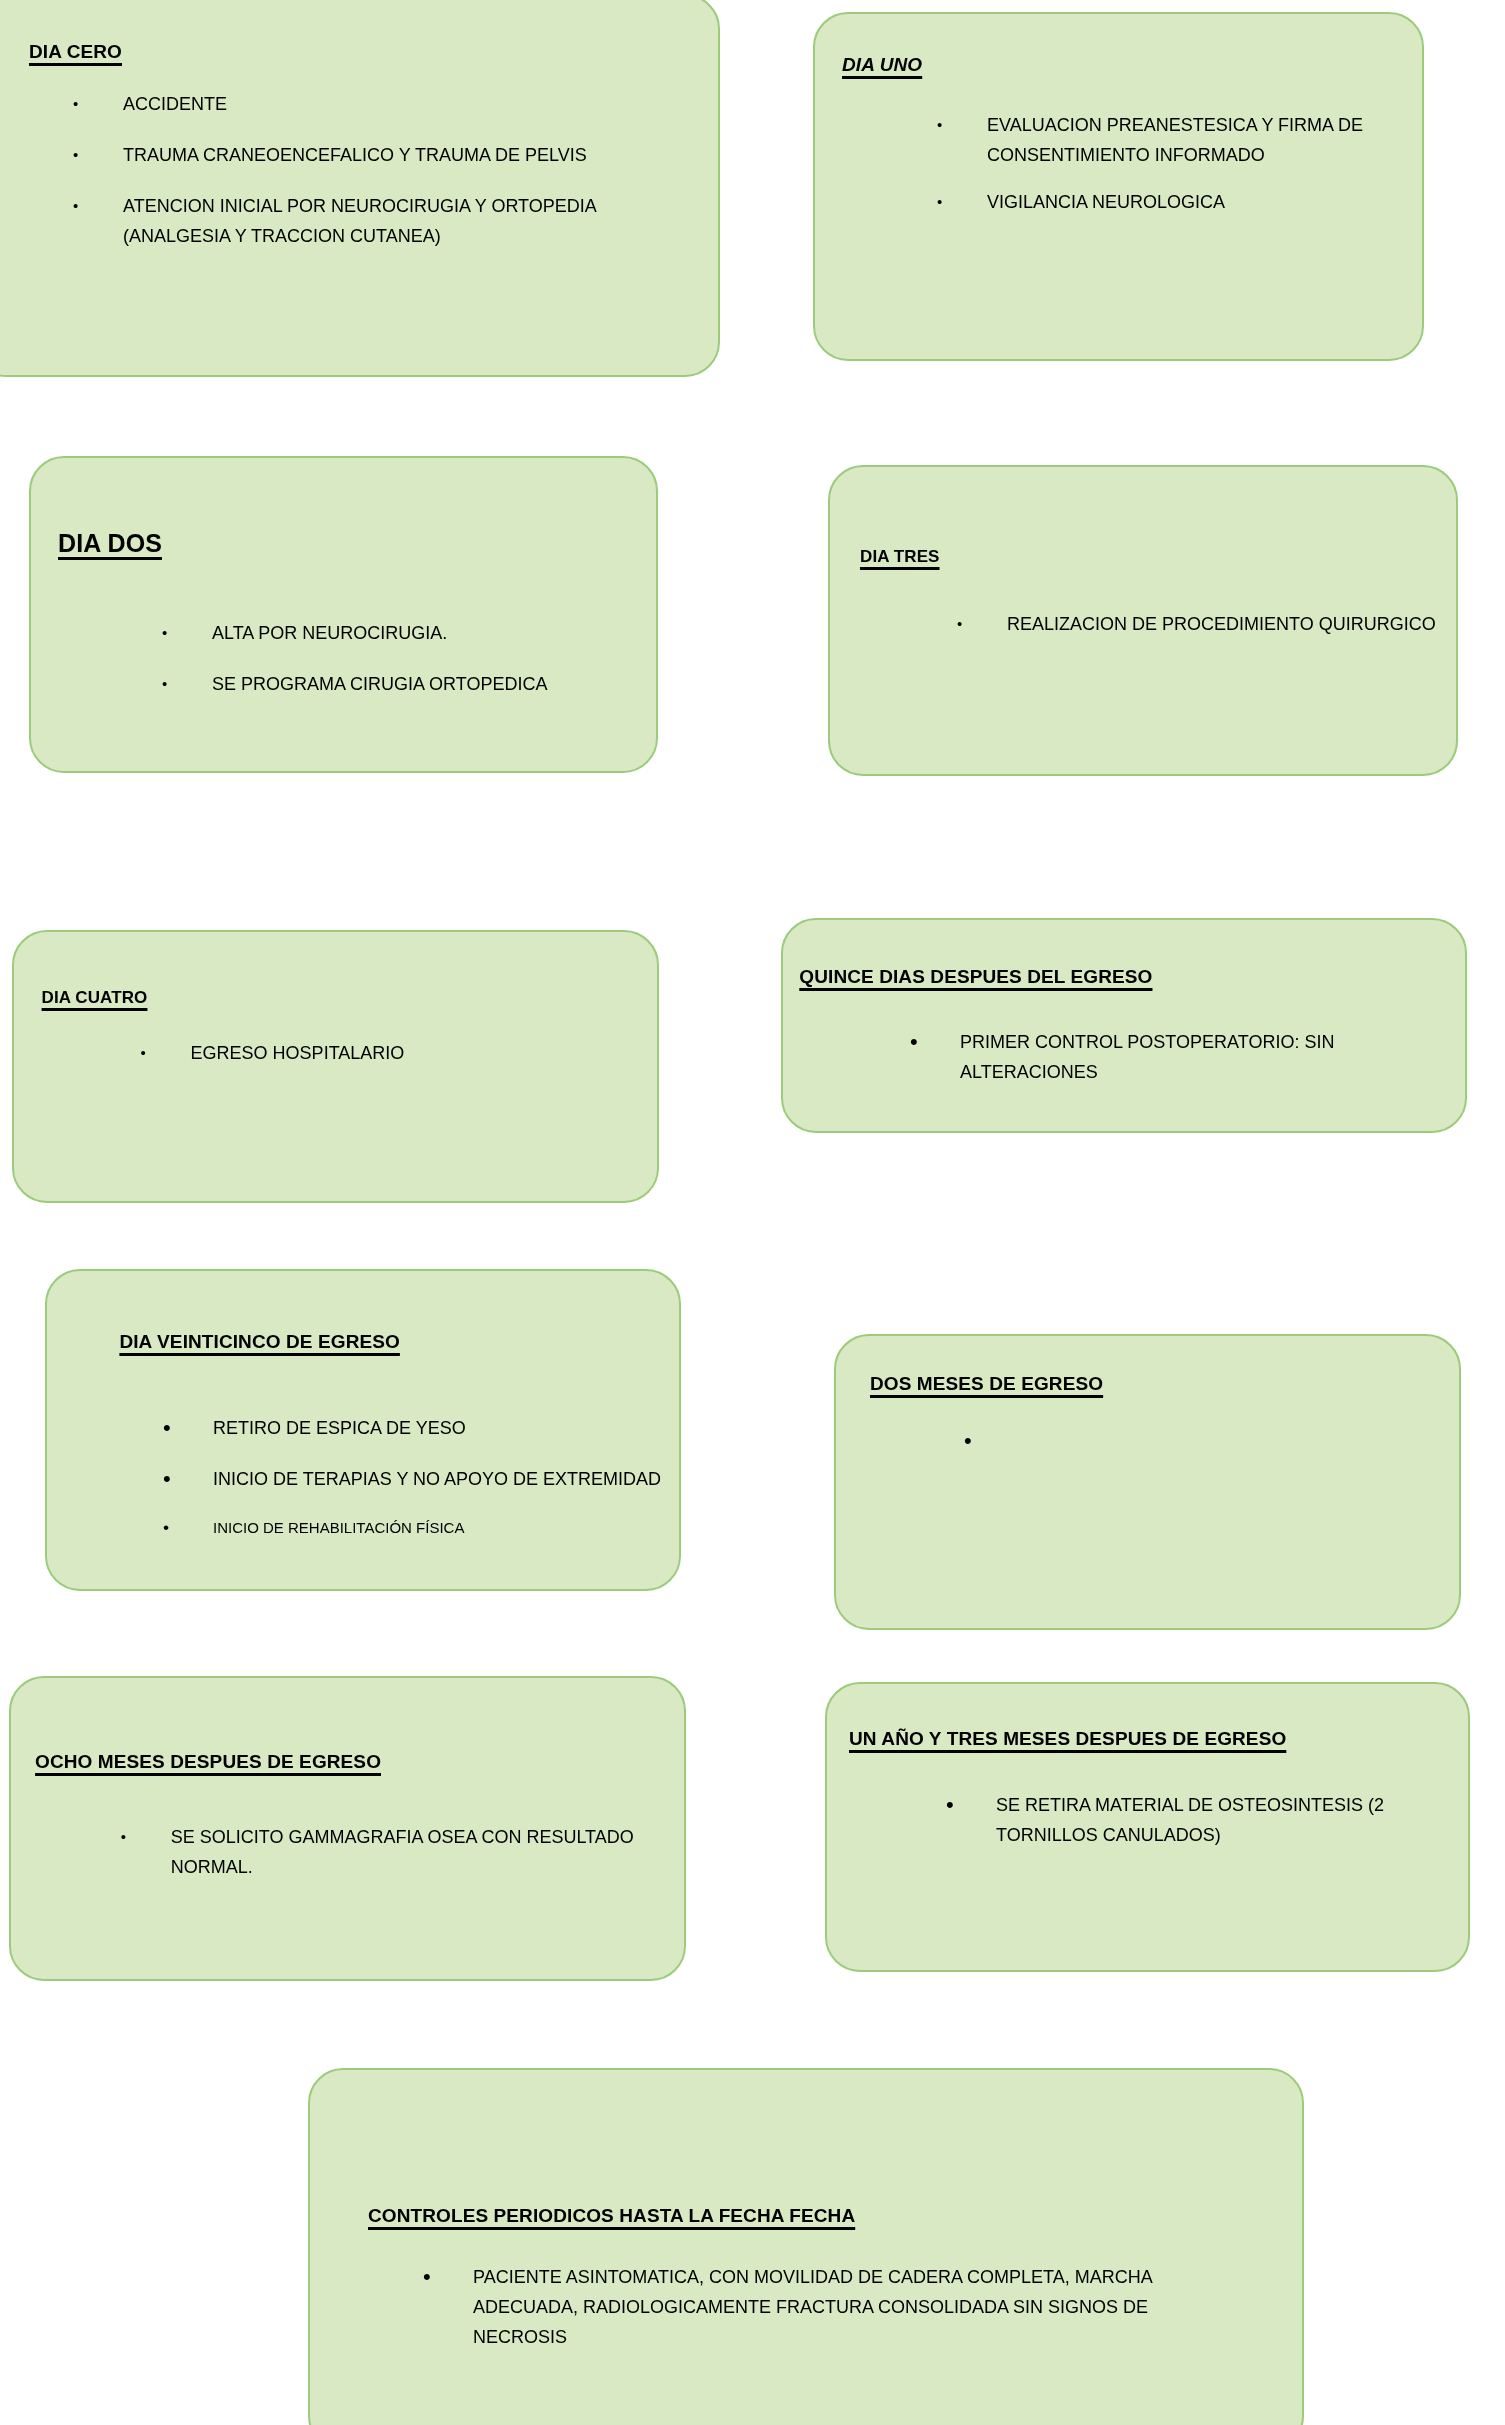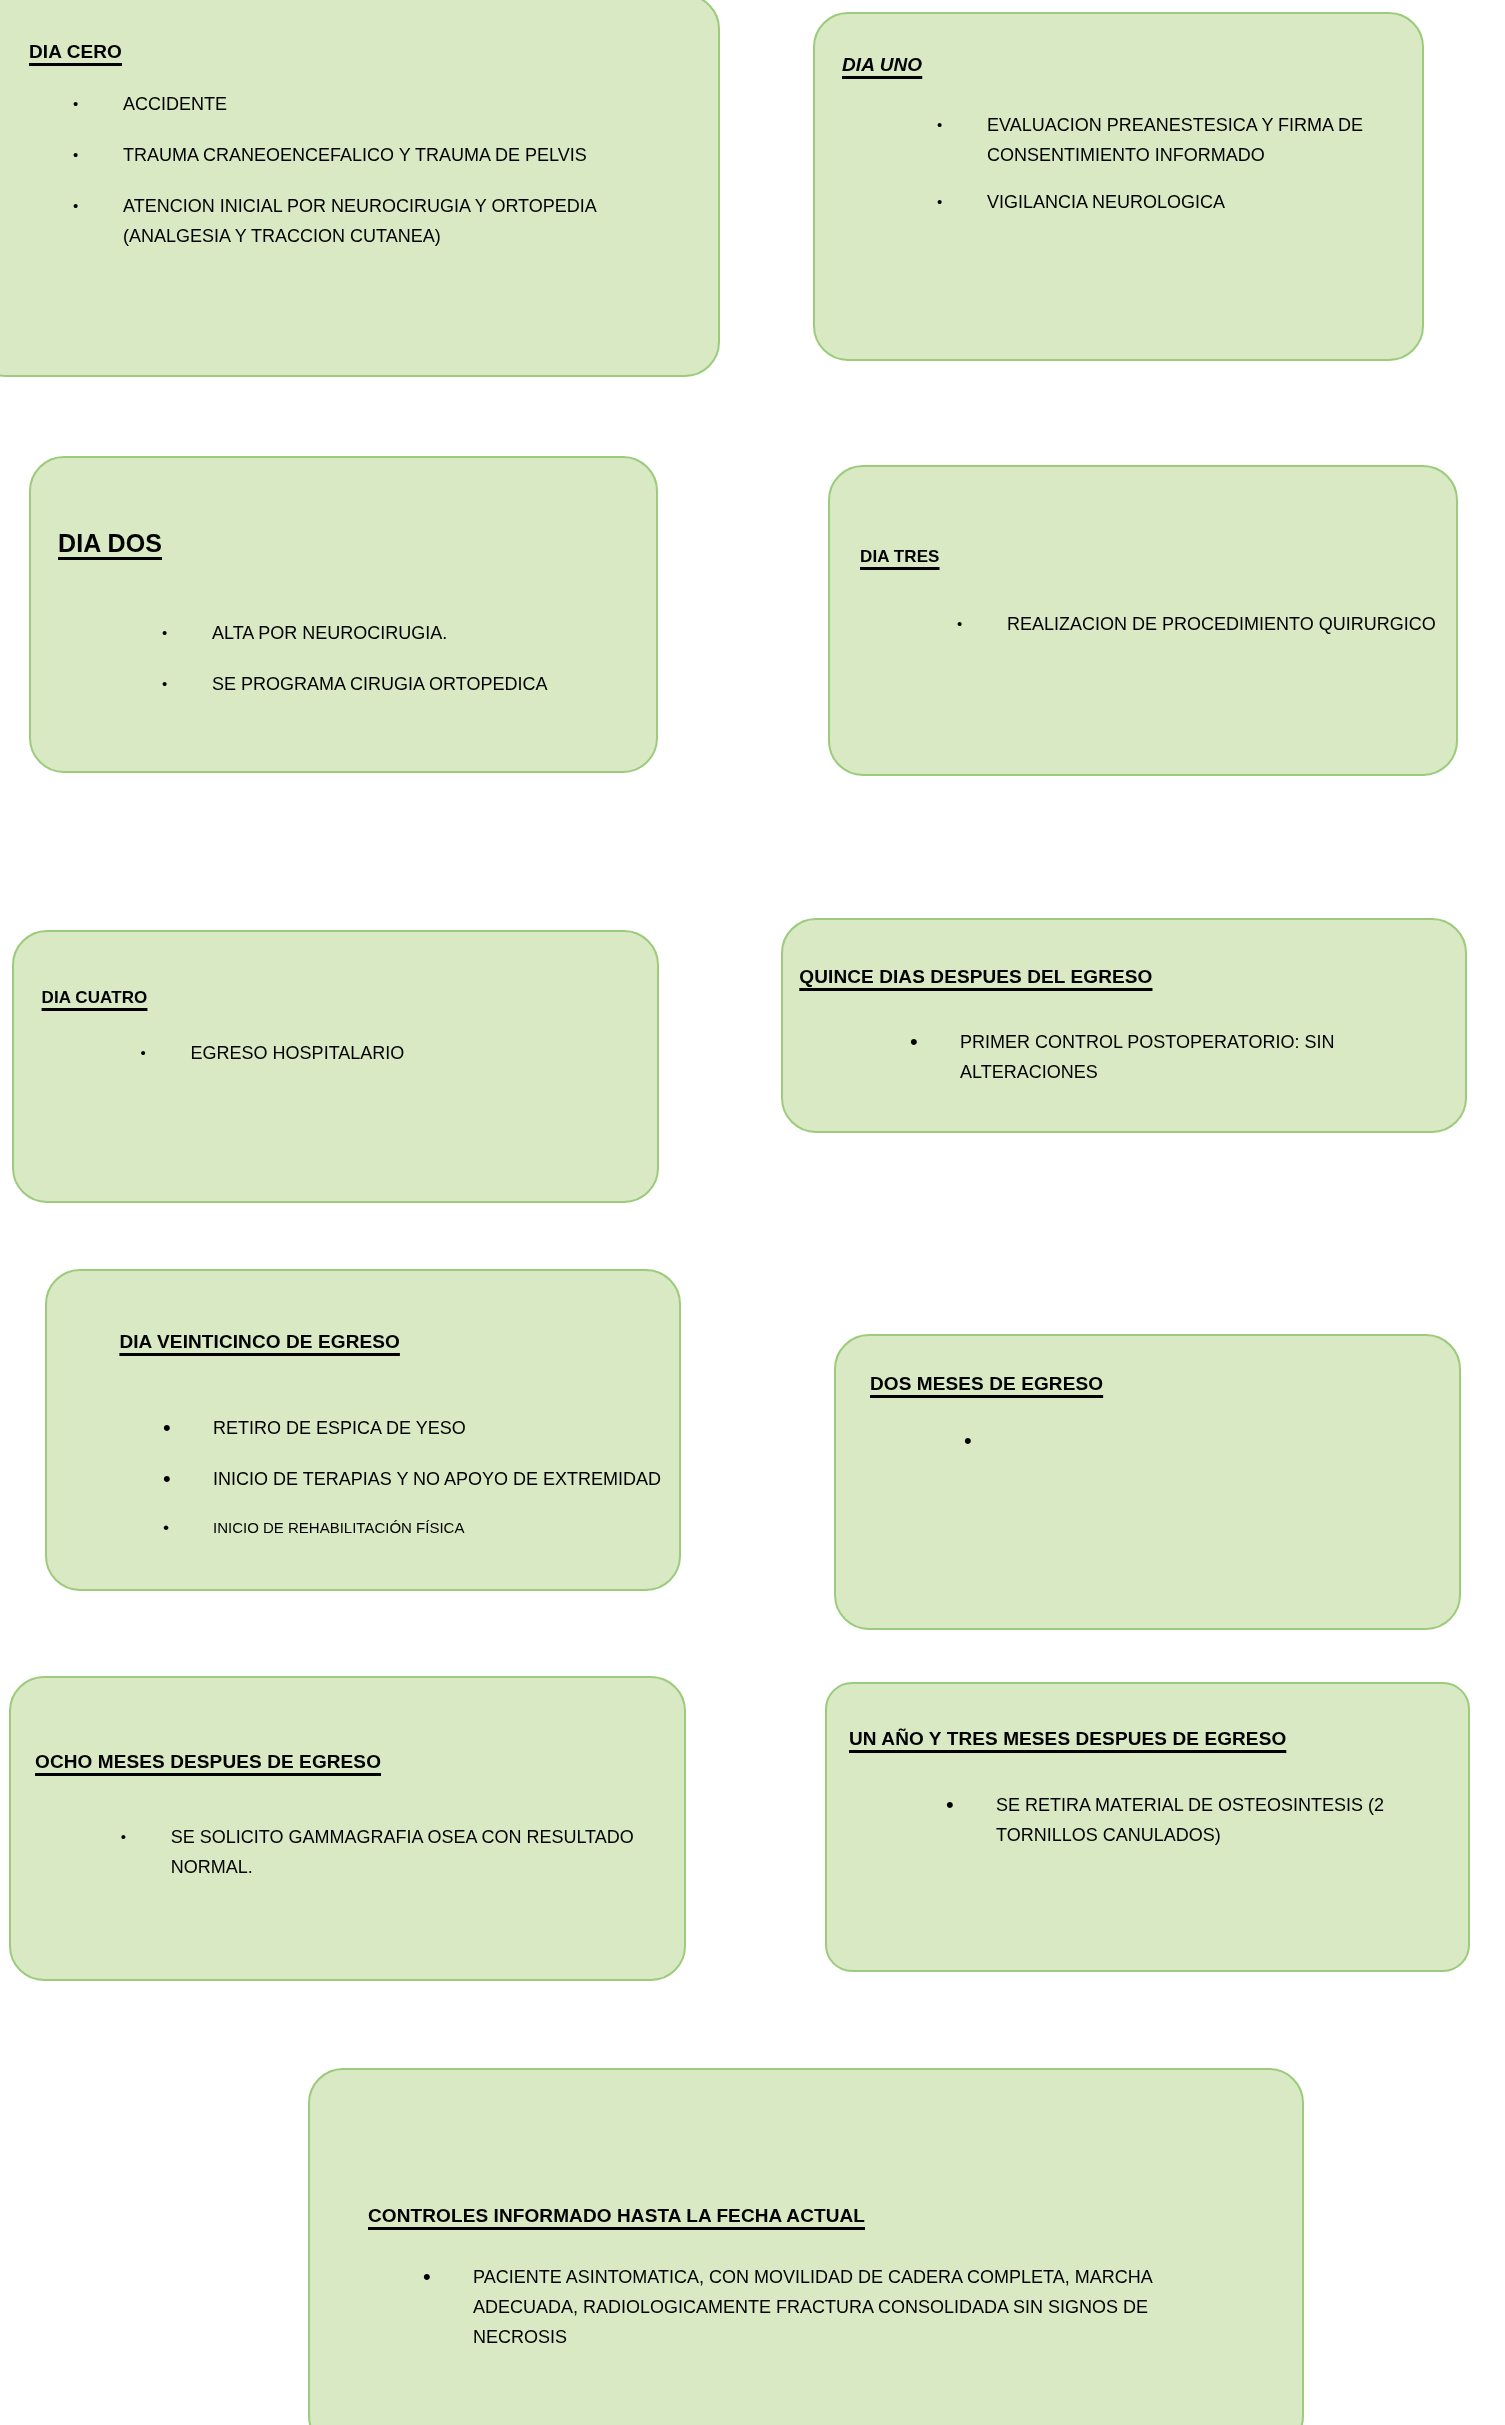--- a/index.html
+++ b/index.html
@@ -75,21 +75,21 @@
   
   #card-dia-cero      { left: -29px;  top: -5.8px;   width: 749px; height: 383px; }
   #card-dia-uno       { left: 813px; top: 11.6px;    width: 611px; height: 349px; }
   #card-dia-dos       { left: 29px;   top: 456px;   width: 629px; height: 317px; }
   #card-dia-tres      { left: 828px; top: 465px;   width: 630px; height: 311px; }
   #card-dia-cuatro    { left: 11.6px;   top: 930px;  width: 647px; height: 273px; }
   #card-quince-dias   { left: 781px; top: 918px;  width: 686px; height: 215px; }
   #card-veinticinco   { left: 45px;   top: 1269px;  width: 636px; height: 322px; }
   #card-dos-meses     { left: 834px; top: 1309px;  width: 627px; height: 296px; margin-top: 25px; }
   #card-ocho-meses    { left: 8.7px;   top: 1676px;  width: 677px; height: 305px; }
-  #card-un-ano        { left: 825px; top: 1682px;  width: 645px; height: 290px; border-radius: 27px; }
+  #card-un-ano        { left: 825px; top: 1682px;  width: 645px; height: 290px; }
   #card-controles     { left: 308px;  top: 2068px;  width: 996px; height: 383px; }
 
   
   #card-dia-cero    .card-title { left: 56px;  top: 45px;  font-size: 19px; }
   #card-dia-uno     .card-title { left: 27px;  top: 40px;  font-size: 19px; font-style: italic; }
   #card-dia-dos     .card-title { left: 27px;  top: 71px; font-size: 25px; }
   #card-dia-tres    .card-title { left: 30px;  top: 80px; font-size: 17px; }
   #card-dia-cuatro  .card-title { left: 28px;  top: 56px;  font-size: 17px; }
   #card-quince-dias .card-title { left: 16.3px;  top: 46px;  font-size: 19px; }
   #card-veinticinco .card-title { left: 24.4px;  top: 60px; font-size: 19px; margin-left: 48px; }
@@ -255,21 +255,21 @@
     <div class="card-title">UN AÑO Y TRES MESES DESPUES DE EGRESO</div>
     <ul class="bullets">
       <li class="bullet-row">
         <span class="bullet-dot dot-large">•</span>
         <span class="bullet-text">SE RETIRA MATERIAL DE OSTEOSINTESIS (2 TORNILLOS CANULADOS)</span>
       </li>
     </ul>
   </div>
 
   <div class="card" id="card-controles">
-    <div class="card-title">CONTROLES INFORMADO HASTA LA FECHA ACTUAL</div>
+    <div class="card-title">CONTROLES PERIODICOS HASTA LA FECHA FECHA</div>
     <ul class="bullets">
       <li class="bullet-row">
         <span class="bullet-dot dot-large">•</span>
         <span class="bullet-text">PACIENTE ASINTOMATICA, CON MOVILIDAD DE CADERA COMPLETA, MARCHA ADECUADA, RADIOLOGICAMENTE FRACTURA CONSOLIDADA SIN SIGNOS DE NECROSIS</span>
       </li>
     </ul>
   </div>
 
 </div>
 

